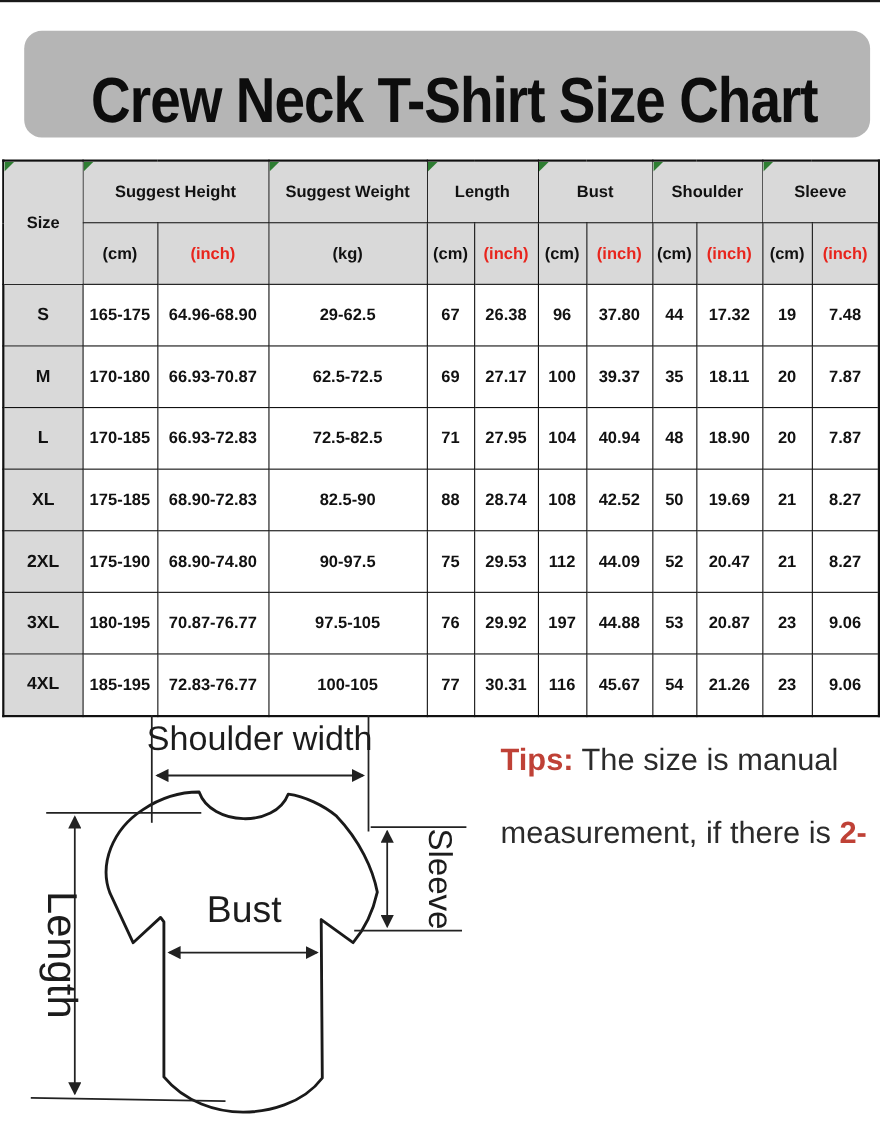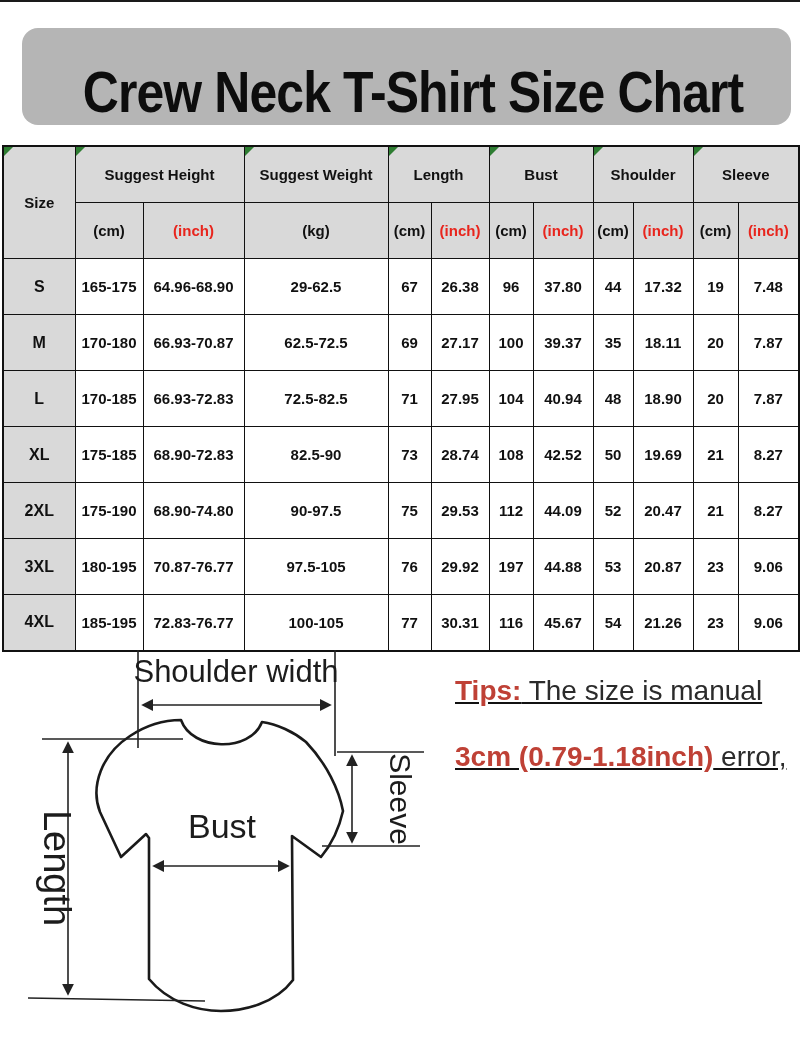--- a/index.html
+++ b/index.html
@@ -33,21 +33,21 @@
   tbody tr{height:56px;}
   tbody td{background:#fff;font-size:15px;}
   th.sizecol{background:var(--header-gray,#d9d9d9);font-size:16px;}
   .red{color:var(--inch-red,#e8251d);}
   th.tri{position:relative;}
   th.tri::before{
     content:"";position:absolute;top:0;left:0;width:0;height:0;
     border-top:9px solid var(--triangle-green,#2e7d32);
     border-right:9px solid transparent;
   }
-  .bottom{position:absolute;top:648px;left:0;width:800px;height:392px;display:flex;text-decoration:underline;}
+  .bottom{position:absolute;top:648px;left:0;width:800px;height:392px;display:flex;}
   .diagram{width:445px;height:392px;flex:none;}
   .tips{
     width:340px;margin-left:10px;padding-top:10px;
     font-size:28px;color:#2b2b2b;
   }
   .tip-line{line-height:66px;white-space:nowrap;}
   .tips .red-seg{color:var(--tips-red,#bf4136);font-weight:bold;}
   .diagram svg text{font-family:"Liberation Sans", sans-serif;fill:#1c1c1c;}
 </style>
 </head>
@@ -139,21 +139,21 @@
         <td>48</td>
         <td>18.90</td>
         <td>20</td>
         <td>7.87</td>
       </tr>
       <tr>
         <th class="sizecol">XL</th>
         <td>175-185</td>
         <td>68.90-72.83</td>
         <td>82.5-90</td>
-        <td>73</td>
+        <td>88</td>
         <td>28.74</td>
         <td>108</td>
         <td>42.52</td>
         <td>50</td>
         <td>19.69</td>
         <td>21</td>
         <td>8.27</td>
       </tr>
       <tr>
         <th class="sizecol">2XL</th>
@@ -239,15 +239,15 @@
 
       <line x1="337" y1="104" x2="424" y2="104" stroke="#222" stroke-width="1.6"></line>
       <line x1="322" y1="198" x2="420" y2="198" stroke="#222" stroke-width="1.6"></line>
       <line x1="352" y1="108" x2="352" y2="194" stroke="#222" stroke-width="1.6" marker-start="url(#ah)" marker-end="url(#ah)"></line>
       <text x="390" y="151" text-anchor="middle" font-size="30" transform="rotate(90 390 151)">Sleeve</text>
     </svg>
   </div>
 
   <div class="tips" id="tips-block">
       <div class="tip-line"><span class="red-seg">Tips:</span><span> The size is manual</span></div>
-      <div class="tip-line"><span class="red-seg">3cm (0.79-1.18inch)</span><span> error,</span></div>
+      <div class="tip-line"><span>measurement, if there is </span><span class="red-seg">2-</span></div>
     </div>
 </div>
 
 </body></html>

